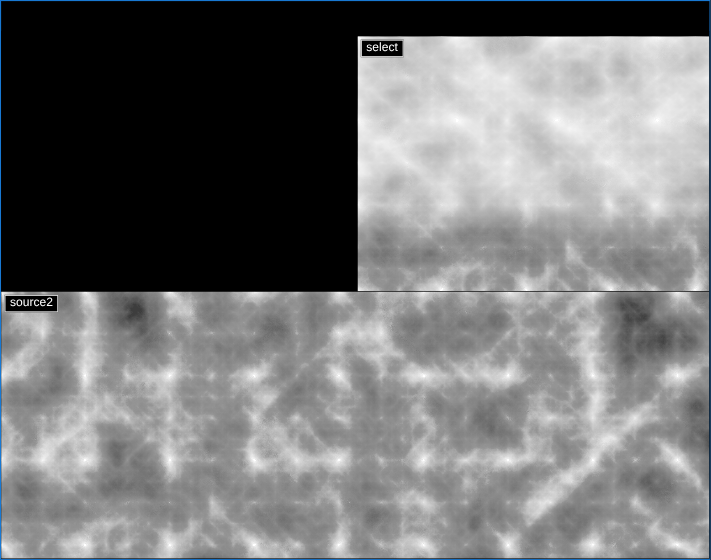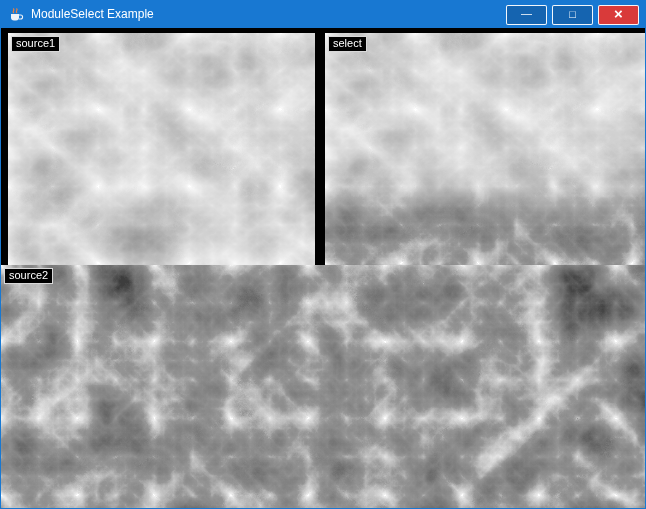--- a/index.html
+++ b/index.html
@@ -133,50 +133,23 @@
         <feFuncR type="table" tableValues="1 0.3 0.05 0.02"></feFuncR>
         <feFuncG type="table" tableValues="1 0.3 0.05 0.02"></feFuncG>
         <feFuncB type="table" tableValues="1 0.3 0.05 0.02"></feFuncB>
       </feComponentTransfer>
     </filter>
   </defs>
 </svg>
 
 <div class="window">
 
-  <div class="titlebar">
-    <span class="app-icon">
-      <svg viewBox="0 0 16 16" width="16" height="16">
-        <path d="M3 7 h8 v3.5 a3 3 0 0 1 -3 3 H6 a3 3 0 0 1 -3 -3 z" fill="#eef2f8"></path>
-        <path d="M11 8 h1.6 a2 2 0 0 1 0 4 H11" fill="none" stroke="#eef2f8" stroke-width="1.1"></path>
-        <path d="M5.5 1.8 c1.5 1.4 -1.5 2.4 0 3.9 M8.7 1.8 c1.5 1.4 -1.5 2.4 0 3.9" fill="none" stroke="#f0803c" stroke-width="1.2" stroke-linecap="round"></path>
-      </svg>
-    </span>
-    <span class="title">ModuleSelect Example</span>
-    <div class="controls">
-      <button class="ctrl min">
-        <span class="glyph-min">—</span>
-      </button>
-      <button class="ctrl max">
-        <span class="glyph-max">□</span>
-      </button>
-      <button class="ctrl close">
-        <span class="glyph-close">×</span>
-      </button>
-    </div>
-  </div>
 
   <div class="canvas">
 
-    <div class="img img-source1">
-      <svg class="tex" preserveAspectRatio="none">
-        <rect width="100%" height="100%" fill="#808080" filter="url(#noiseSmooth)"></rect>
-      </svg>
-      <span class="chip">source1</span>
-    </div>
 
     <div class="img img-select">
       <svg class="tex" preserveAspectRatio="none">
         <rect width="100%" height="100%" fill="#808080" filter="url(#noiseRidged)"></rect>
       </svg>
       <div class="select-top">
         <svg class="tex" preserveAspectRatio="none">
           <rect width="100%" height="100%" fill="#808080" filter="url(#noiseSmooth)"></rect>
         </svg>
       </div>

